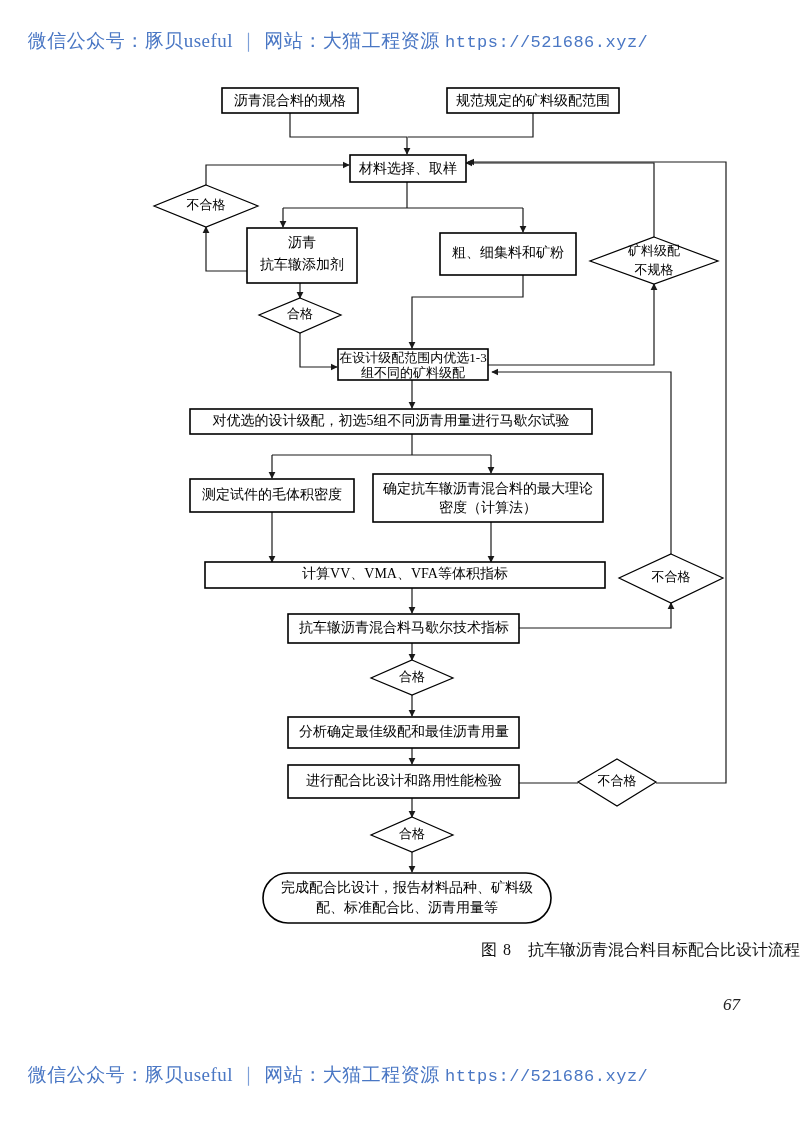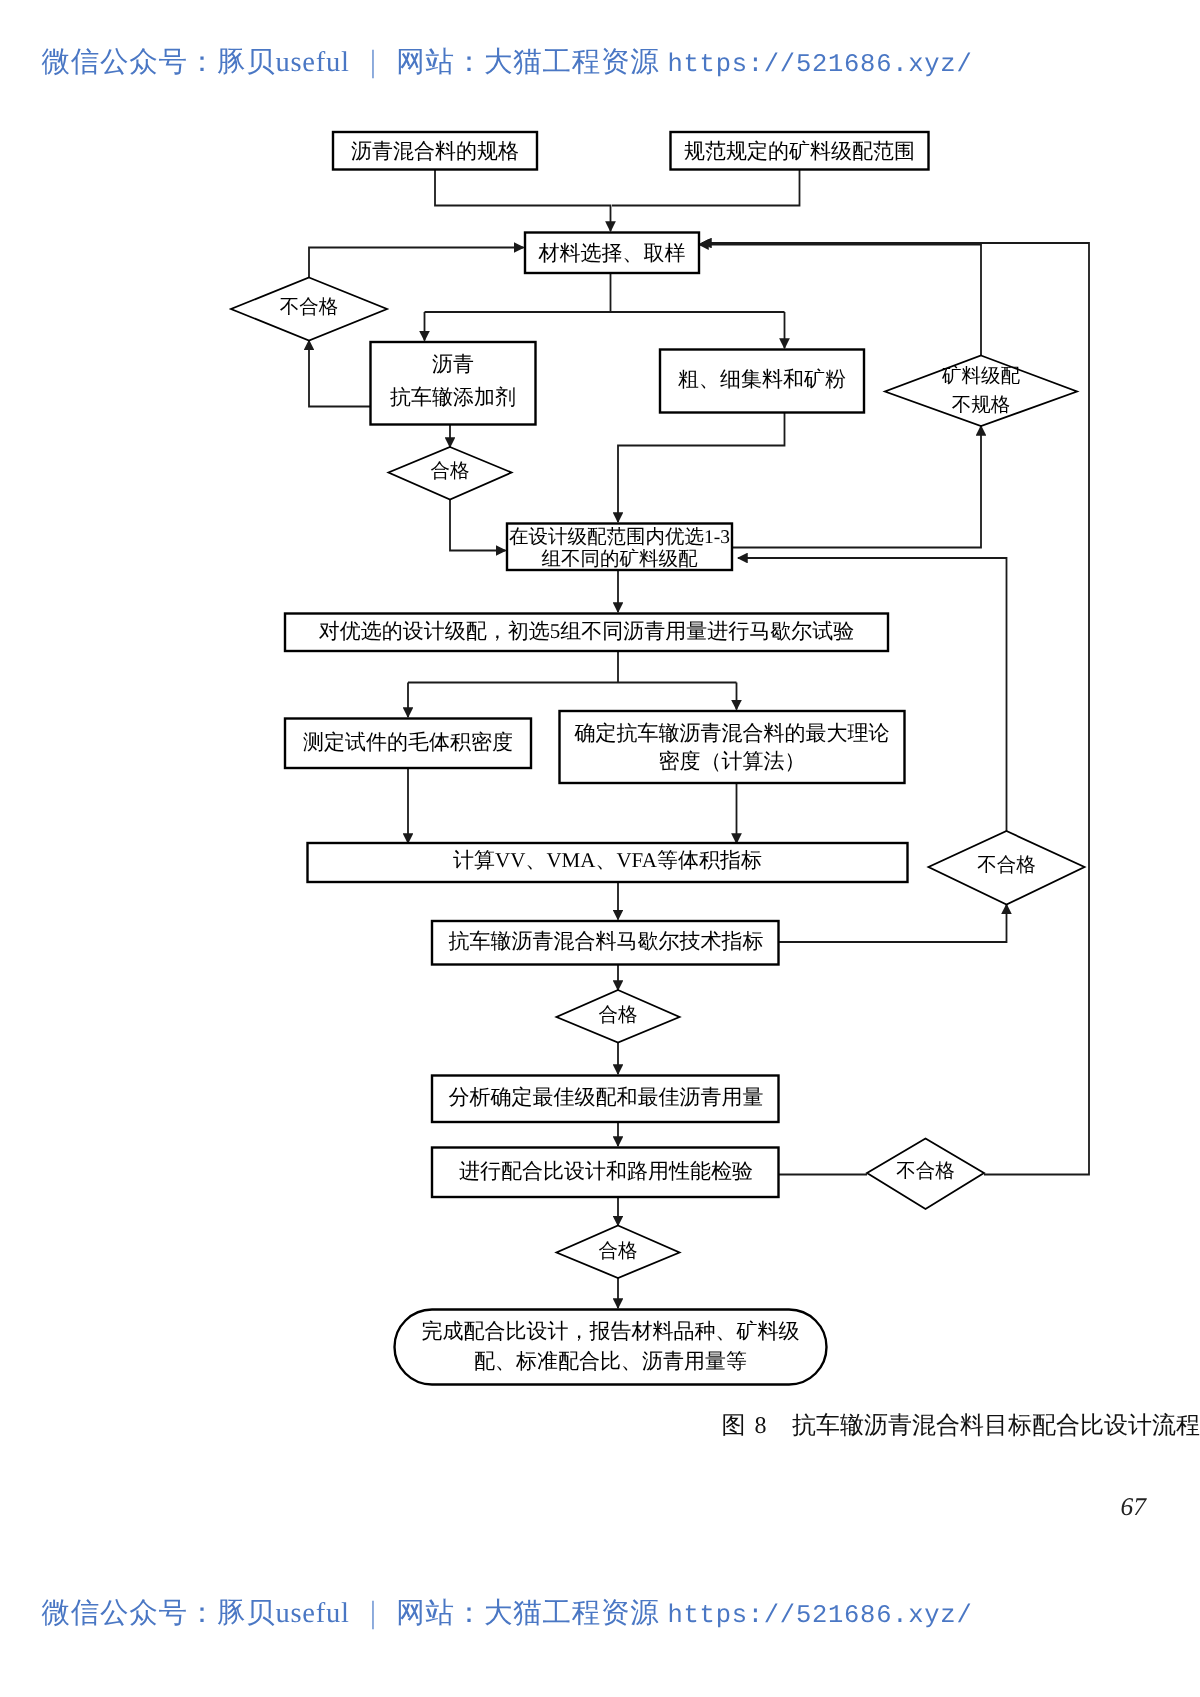--- a/index.html
+++ b/index.html
@@ -73,21 +73,20 @@
 
   #page-number {
     position: absolute;
     top: 995px;
     left: 0;
     width: 740px;
     text-align: right;
     font-style: italic;
     font-size: 17px;
     color: #222;
-    margin-left: 24px;
   }
 </style>
 </head>
 <body>
 
 <div class="watermark" id="watermark-top">
   <span>微信公众号：豚贝useful</span><span class="wm-sep">｜</span><span>网站：大猫工程资源</span> <span class="wm-url">https://521686.xyz/</span>
 </div>
 
 <div id="flow-wrap">

